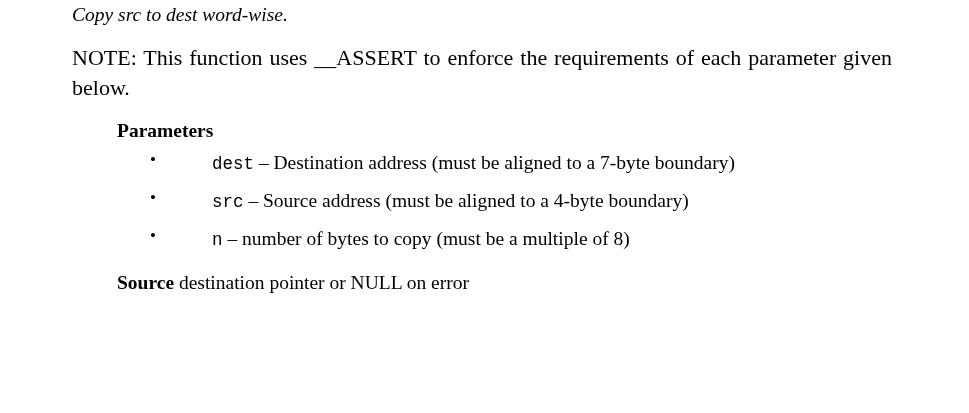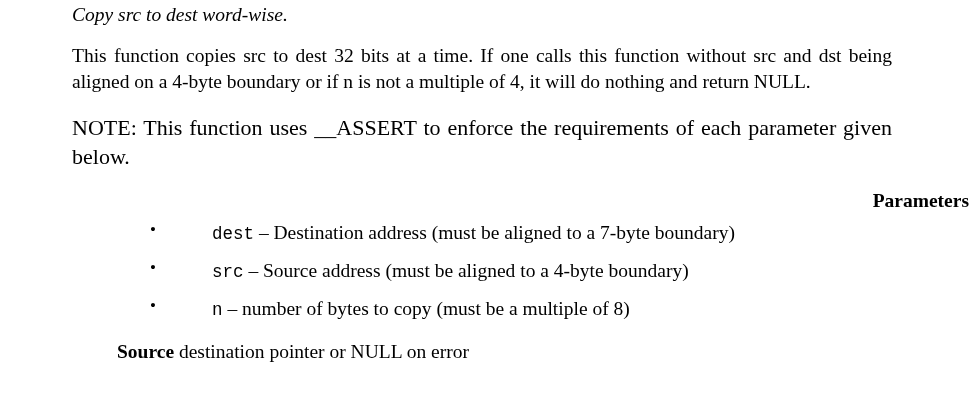--- a/index.html
+++ b/index.html
@@ -44,21 +44,20 @@
     font-size: 22px;
     line-height: 1.35;
     margin: 17px 0 0 72px;
     width: 820px;
     text-align: justify;
   }
   .section-head {
     font-weight: bold;
     font-size: 19.5px;
     margin: 18px 0 0 117px;
-    text-align: right;
   }
   ul.params {
     list-style: none;
     margin: 8px 0 0 0;
     padding: 0;
   }
   ul.params li {
     font-size: 19.5px;
     line-height: 1.3;
     margin: 0 0 0 150px;
@@ -92,21 +91,20 @@
   }
 </style>
 </head>
 <body>
 
 <div class="page">
 
 
   <div class="brief">Copy src to dest word-wise.</div>
 
-  <div class="para">This function copies src to dest 32 bits at a time. If one calls this function without src and dst being aligned on a 4-byte boundary or if n is not a multiple of 4, it will do nothing and return NULL.</div>
 
   <div class="para-note">NOTE: This function uses __ASSERT to enforce the requirements of each parameter given below.</div>
 
   <div class="section-head">Parameters</div>
 
   <ul class="params">
     <li>
       <span class="bullet">•</span>
       <span class="mono">dest</span>
       <span>– Destination address (must be aligned to a 7-byte boundary)</span>

